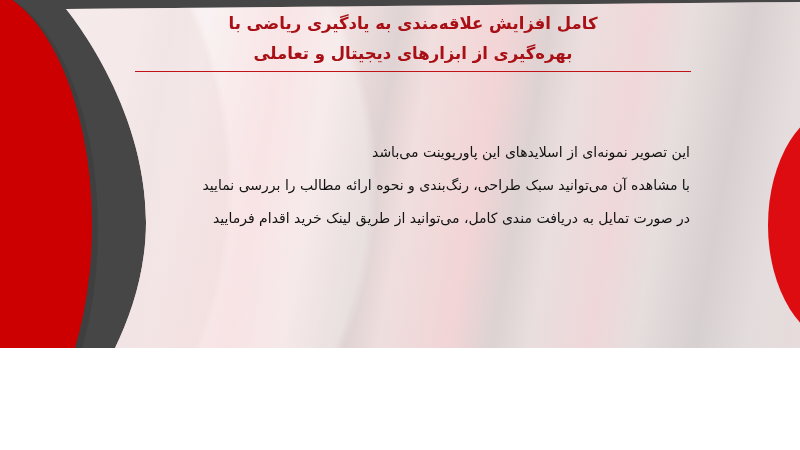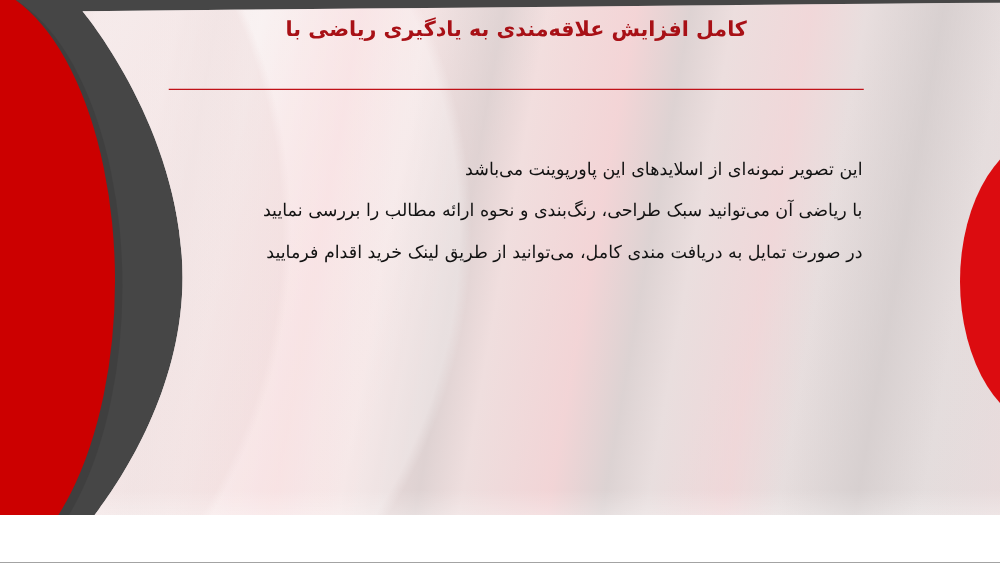--- a/index.html
+++ b/index.html
@@ -3,21 +3,21 @@
 <meta charset="utf-8">
 <style>
   html, body {
     margin: 0;
     padding: 0;
     background: #ffffff;
   }
   #slide {
     position: relative;
     width: 800px;
-    height: 412px;
+    height: 348px;
     overflow: hidden;
     background: #464646;
     font-family: "DejaVu Sans", "Liberation Sans", sans-serif;
   }
 
   
   .frame-bg {
     position: absolute;
     inset: 0;
     background: #464646;
@@ -129,21 +129,21 @@
     top: 71px;
     width: 556px;
     height: 0;
     border-top: 1.6px solid #c01218;
   }
 
   
   .body-block {
     position: absolute;
     left: 120px;
-    top: 120px;
+    top: 136px;
     width: 570px;
     direction: rtl;
     text-align: right;
   }
   .body-line {
     color: #121212;
     font-size: 14px;
     line-height: 33px;
     white-space: nowrap;
   }
@@ -160,22 +160,23 @@
 
   <div class="panel-wrap">
     <div class="panel-bg"></div>
     <div class="panel-arcs"></div>
     <div class="red-right"></div>
     <div class="panel-hilite"></div>
   </div>
 
   <div class="title-block">
     <div class="title-line">کامل افزایش علاقه‌مندی به یادگیری ریاضی با</div>
+    <div class="title-line">بهره‌گیری از ابزارهای دیجیتال و تعاملی</div>
   </div>
   <div class="title-rule"></div>
 
   <div class="body-block">
     <div class="body-line">این تصویر نمونه‌ای از اسلایدهای این پاورپوینت می‌باشد</div>
-    <div class="body-line">با ریاضی آن می‌توانید سبک طراحی، رنگ‌بندی و نحوه ارائه مطالب را بررسی نمایید</div>
+    <div class="body-line">با مشاهده آن می‌توانید سبک طراحی، رنگ‌بندی و نحوه ارائه مطالب را بررسی نمایید</div>
     <div class="body-line">در صورت تمایل به دریافت مندی کامل، می‌توانید از طریق لینک خرید اقدام فرمایید</div>
   </div>
 
 </div>
 
 </body></html>

